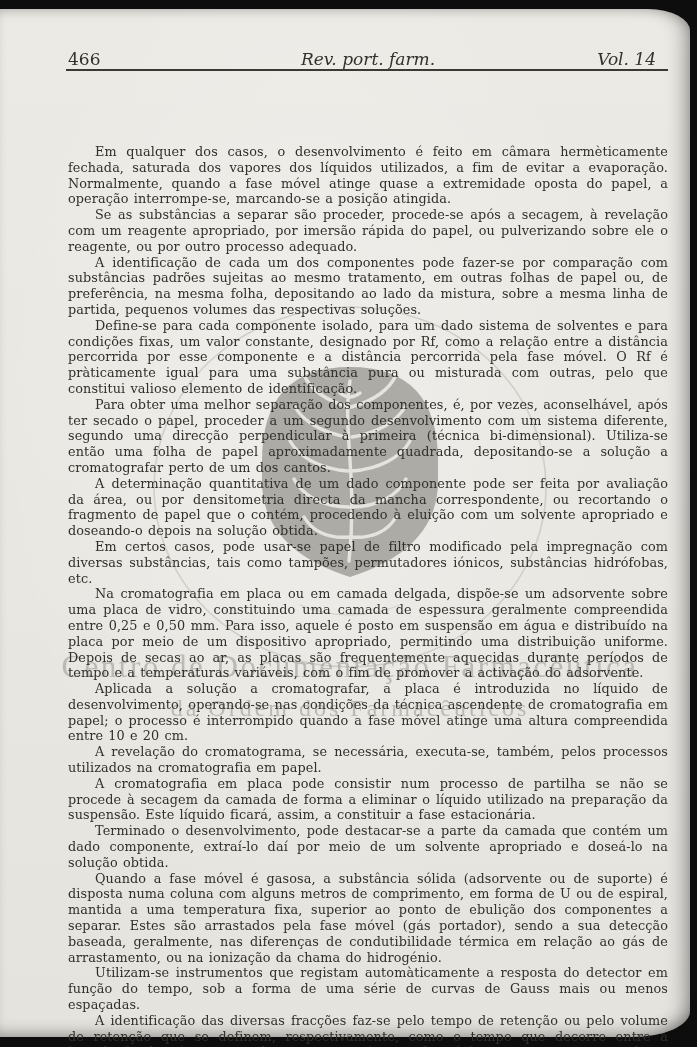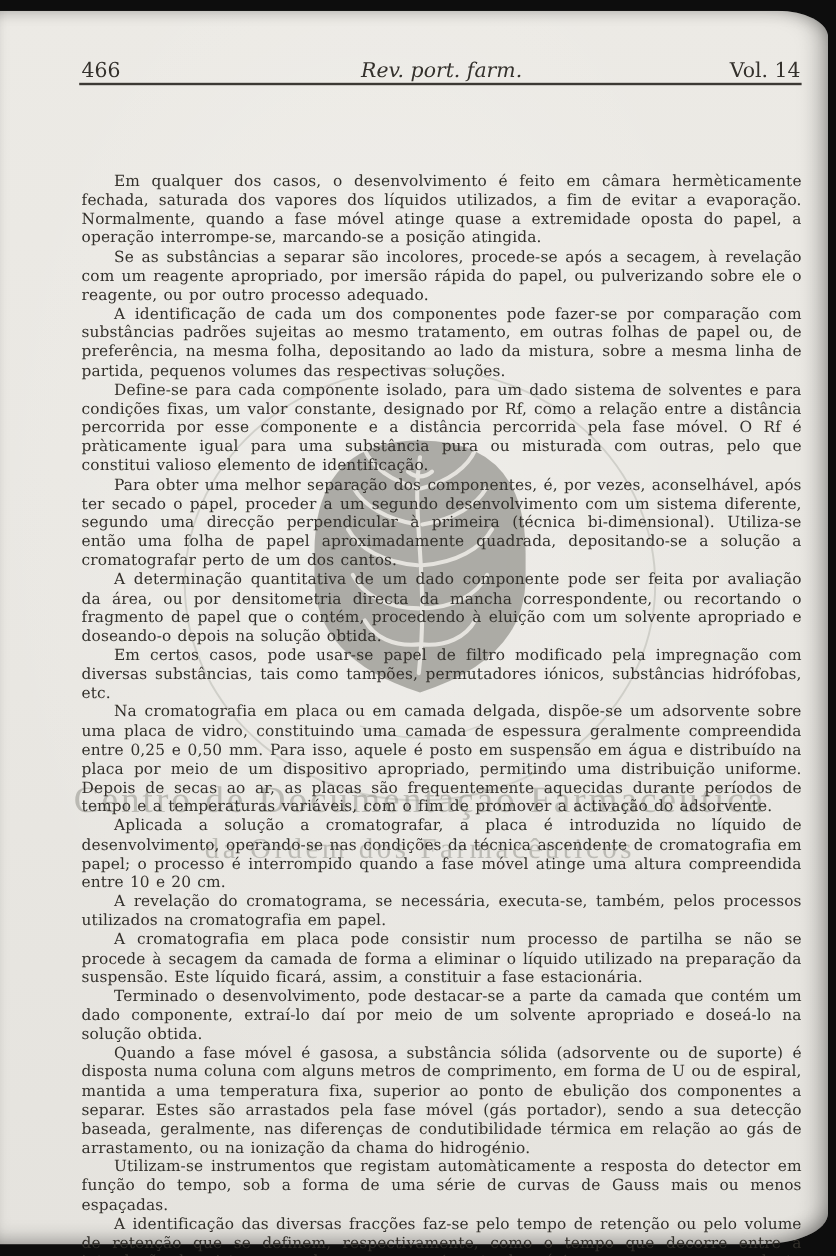--- a/index.html
+++ b/index.html
@@ -17,21 +17,21 @@
     border-top-right-radius:42px 22px;
     border-bottom-right-radius:58px 26px;
     box-shadow:
       inset -14px 0 20px -10px rgba(0,0,0,0.38),
       inset 0 -12px 16px -9px rgba(0,0,0,0.30),
       inset 0 9px 12px -9px rgba(0,0,0,0.22);
   }
   .header{position:absolute;left:68px;top:40px;width:600px;height:18px;color:#34312c;font-size:17px;text-align:center;}
   .hdr-left{position:absolute;left:0;top:0;}
   .hdr-center{position:absolute;left:50%;top:0;transform:translateX(-50%);font-style:italic;}
-  .hdr-right{position:absolute;right:1px;top:0;}
+  .hdr-right{position:absolute;right:12px;top:0;font-style:italic;}
   .rule{position:absolute;left:66px;top:60px;width:602px;height:2px;background:#3c3934;}
   .watermark{position:absolute;left:0;top:0;width:690px;height:1028px;pointer-events:none;z-index:1;border-radius:27px;}
   .wm-text{
     position:absolute;white-space:nowrap;
     font-family:"Liberation Serif", serif;
     color:rgba(140,139,131,0.50);
   }
   .wm-line1{left:350px;top:640px;transform:translateX(-50%);font-size:31px;letter-spacing:2.5px;}
   .wm-line2{left:350px;top:686px;transform:translateX(-50%);font-size:24px;letter-spacing:3px;}
   .bodytext{
@@ -74,21 +74,21 @@
 
     <div class="header">
       <span class="hdr-left">466</span>
       <span class="hdr-center">Rev. port. farm.</span>
       <span class="hdr-right">Vol. 14</span>
     </div>
     <div class="rule"></div>
 
     <div class="bodytext">
         <p class="para"><span>Em qualquer dos casos, o desenvolvimento é feito em câmara hermèticamente fechada, saturada dos vapores dos líquidos utilizados, a fim de evitar a evaporação. Normalmente, quando a fase móvel atinge quase a extremidade oposta do papel, a operação interrompe-se, marcando-se a posição atingida.</span></p>
-        <p class="para"><span>Se as substâncias a separar são incolores, procede-se após a secagem, à </span><span class="it">revelação</span><span> com um reagente apropriado, por imersão rápida do papel, ou pulverizando sobre ele o reagente, ou por outro processo adequado.</span></p>
+        <p class="para"><span>Se as substâncias a separar são proceder, procede-se após a secagem, à </span><span class="it">revelação</span><span> com um reagente apropriado, por imersão rápida do papel, ou pulverizando sobre ele o reagente, ou por outro processo adequado.</span></p>
         <p class="para"><span>A identificação de cada um dos componentes pode fazer-se por comparação com substâncias padrões sujeitas ao mesmo tratamento, em outras folhas de papel ou, de preferência, na mesma folha, depositando ao lado da mistura, sobre a mesma linha de partida, pequenos volumes das respectivas soluções.</span></p>
         <p class="para"><span>Define-se para cada componente isolado, para um dado sistema de solventes e para condições fixas, um valor constante, designado por </span><span class="it">Rf</span><span>, como a relação entre a distância percorrida por esse componente e a distância percorrida pela fase móvel. O </span><span class="it">Rf</span><span> é pràticamente igual para uma substância pura ou misturada com outras, pelo que constitui valioso elemento de identificação.</span></p>
         <p class="para"><span>Para obter uma melhor separação dos componentes, é, por vezes, aconselhável, após ter secado o papel, proceder a um segundo desenvolvimento com um sistema diferente, segundo uma direcção perpendicular à primeira </span><span class="it">(técnica bi-dimensional)</span><span>.  Utiliza-se então uma folha de papel aproximadamente quadrada, depositando-se a solução a cromatografar perto de um dos cantos.</span></p>
         <p class="para"><span>A determinação quantitativa de um dado componente pode ser feita por avaliação da área, ou por densitometria directa da mancha correspondente, ou recortando o fragmento de papel que o contém, procedendo à eluição com um solvente apropriado e doseando-o depois na solução obtida.</span></p>
         <p class="para"><span>Em certos casos, pode usar-se papel de filtro modificado pela impregnação com diversas substâncias, tais como tampões, permutadores iónicos, substâncias hidrófobas, etc.</span></p>
         <p class="para"><span>Na cromatografia em placa ou </span><span class="it">em camada delgada</span><span>, dispõe-se um adsorvente sobre uma placa de vidro, constituindo uma camada de espessura geralmente compreendida entre 0,25 e 0,50 mm. Para isso, aquele é posto em suspensão em água e distribuído na placa por meio de um dispositivo apropriado, permitindo uma distribuição uniforme. Depois de secas ao ar, as placas são frequentemente aquecidas durante períodos de tempo e a temperaturas variáveis, com o fim de promover a activação do adsorvente.</span></p>
         <p class="para"><span>Aplicada a solução a cromatografar, a placa é introduzida no líquido de desenvolvimento, operando-se nas condições da técnica ascendente de cromatografia em papel; o processo é interrompido quando a fase móvel atinge uma altura compreendida entre 10 e 20 cm.</span></p>
         <p class="para"><span>A revelação do cromatograma, se necessária, executa-se, também, pelos processos utilizados na cromatografia em papel.</span></p>
         <p class="para"><span>A cromatografia em placa pode consistir num processo de partilha se não se procede à secagem da camada de forma a eliminar o líquido utilizado na preparação da suspensão. Este líquido ficará, assim, a constituir a fase estacionária.</span></p>
         <p class="para"><span>Terminado o desenvolvimento, pode destacar-se a parte da camada que contém um dado componente, extraí-lo daí por meio de um solvente apropriado e doseá-lo na solução obtida.</span></p>

